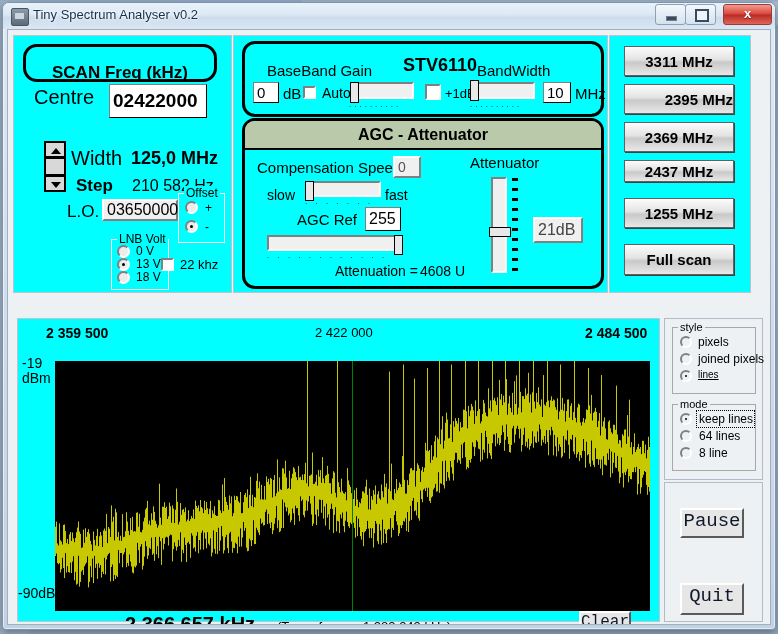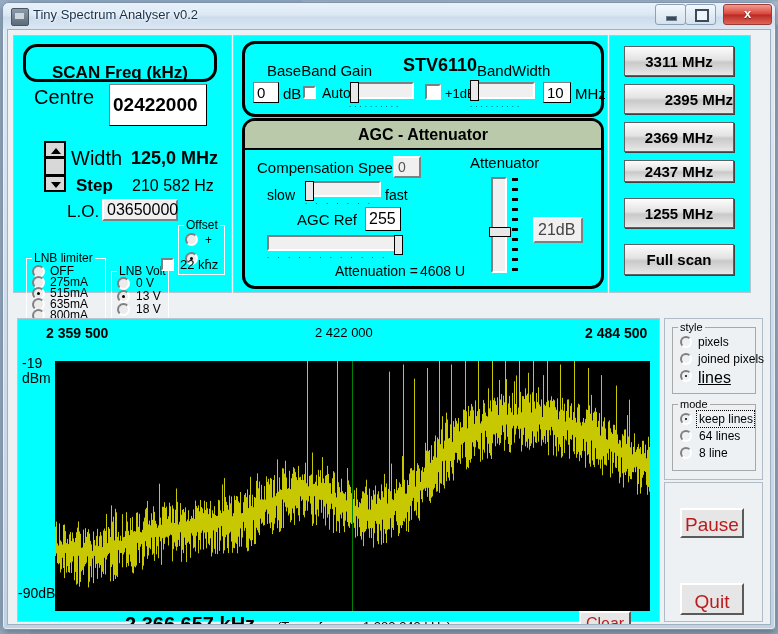--- a/index.html
+++ b/index.html
@@ -44,21 +44,21 @@
   #btn-close span{position:absolute;left:0;right:0;top:1px;text-align:center;
           color:#fff;font-size:13px;font-weight:bold;text-shadow:0 1px 1px #7a1a14;}
 
   
   #client{position:absolute;left:4px;top:26px;width:762px;height:594px;
           background:#eef1f4;border:1px solid #9fb0c1;overflow:hidden;}
 
   .cyan-panel{position:absolute;background:#00ffff;border:1px solid #b8c4d0;}
 
   
-  .frame{position:absolute;border:1px solid #ffffff;margin-top:32px;}
+  .frame{position:absolute;border:1px solid #ffffff;}
   .frame > .cap{position:absolute;top:-8px;left:5px;background:#00ffff;padding:0 2px;
                 font-size:12px;color:#000;}
 
   
   .rpanel{position:absolute;background:#00ffff;border:3px solid #000;border-radius:13px;}
 
   .lbl{position:absolute;color:#000;white-space:nowrap;}
 
   .tbox{position:absolute;background:#fff;border:1px solid #000;
         border-top-color:#808080;border-left-color:#808080;
@@ -82,21 +82,21 @@
   .sticks{position:absolute;font-size:8px;color:#000;letter-spacing:3px;white-space:nowrap;}
 
   
   .gbtn{position:absolute;border:1px solid #606060;box-sizing:border-box;
         background:linear-gradient(180deg,#fcfcfc 0%,#e3e3e3 45%,#c9c9c9 55%,#e8e8e8 100%);
         color:#000;display:flex;align-items:center;justify-content:center;
         font-weight:bold;cursor:default;
         box-shadow:1px 1px 0 #404040;}
   .flatbtn{position:absolute;background:#e6e6e6;
         border:2px solid;border-color:#ffffff #5a5a5a #5a5a5a #ffffff;box-sizing:border-box;
-        display:flex;align-items:flex-end;justify-content:center;color:#b91c1c;cursor:default;}
+        display:flex;align-items:flex-start;justify-content:center;color:#0f172a;cursor:default;font-family:Liberation Mono, monospace;}
 
   
   #spec-panel{position:absolute;left:9px;top:288px;width:641px;height:302px;
               background:#00ffff;border:1px solid #b9c5d1;}
   #canvas-wrap{position:absolute;left:37px;top:42px;width:595px;height:250px;background:#000;}
   #specsvg{display:block;}
   .vline{stroke:#c8c800;stroke-width:1;}
   .vline.green{stroke:#008000;}
 
   #side-panel{position:absolute;left:656px;top:288px;width:97px;height:160px;
@@ -138,21 +138,21 @@
 
   <div id="client">
 
     <div class="cyan-panel" style="left:5px;top:5px;width:217px;height:256px;">
 
       <div class="rpanel" style="left:9px;top:8px;width:188px;height:32px;border-radius:14px;display:flex;align-items:center;justify-content:center;">
         <span style="font-size:17px;font-weight:bold;margin-top:20px;">SCAN Freq (kHz)</span>
       </div>
 
       <div class="lbl" style="left:20px;top:50px;font-size:20px;">Centre</div>
-      <div class="tbox" style="left:95px;top:48px;width:98px;height:42px;font-size:19px;font-weight:bold;">
+      <div class="tbox" style="left:95px;top:48px;width:98px;height:34px;font-size:19px;font-weight:bold;">
         <span>02422000</span>
       </div>
 
       <div style="position:absolute;left:30px;top:105px;width:22px;height:51px;">
         <div style="position:absolute;left:0;top:0;width:22px;height:17px;background:#d8d8d8;border:2px solid #000;box-sizing:border-box;">
           <div style="position:absolute;left:5px;top:5px;width:0;height:0;border-left:5px solid transparent;border-right:5px solid transparent;border-bottom:6px solid #000;"></div>
         </div>
         <div style="position:absolute;left:0;top:16px;width:22px;height:19px;background:#d8d8d8;border:2px solid #000;box-sizing:border-box;"></div>
         <div style="position:absolute;left:0;top:34px;width:22px;height:17px;background:#d8d8d8;border:2px solid #000;box-sizing:border-box;">
           <div style="position:absolute;left:5px;top:5px;width:0;height:0;border-left:5px solid transparent;border-right:5px solid transparent;border-top:6px solid #000;"></div>
@@ -171,33 +171,20 @@
       </div>
 
       <div class="frame" style="left:164px;top:157px;width:45px;height:48px;">
         <span class="cap">Offset</span>
         <div class="radio" style="left:6px;top:7px;"></div>
         <span class="lbl" style="left:26px;top:7px;font-size:12px;">+</span>
         <div class="radio on" style="left:6px;top:26px;"></div>
         <span class="lbl" style="left:26px;top:26px;font-size:12px;">-</span>
       </div>
 
-      <div class="frame" style="left:12px;top:190px;width:78px;height:62px;">
-        <span class="cap">LNB limiter</span>
-        <div class="radio" style="left:5px;top:6px;"></div>
-        <span class="lbl" style="left:23px;top:5px;font-size:12px;">OFF</span>
-        <div class="radio" style="left:5px;top:17px;"></div>
-        <span class="lbl" style="left:23px;top:16px;font-size:12px;">275mA</span>
-        <div class="radio on" style="left:5px;top:28px;"></div>
-        <span class="lbl" style="left:23px;top:27px;font-size:12px;">515mA</span>
-        <div class="radio" style="left:5px;top:39px;"></div>
-        <span class="lbl" style="left:23px;top:38px;font-size:12px;">635mA</span>
-        <div class="radio" style="left:5px;top:50px;"></div>
-        <span class="lbl" style="left:23px;top:49px;font-size:12px;">800mA</span>
-      </div>
 
       <div class="frame" style="left:97px;top:203px;width:56px;height:49px;">
         <span class="cap">LNB Volt</span>
         <div class="radio" style="left:5px;top:5px;"></div>
         <span class="lbl" style="left:24px;top:4px;font-size:12px;">0 V</span>
         <div class="radio on" style="left:5px;top:18px;"></div>
         <span class="lbl" style="left:24px;top:17px;font-size:12px;">13 V</span>
         <div class="radio" style="left:5px;top:31px;"></div>
         <span class="lbl" style="left:24px;top:30px;font-size:12px;">18 V</span>
       </div>
@@ -947,21 +934,21 @@
     </div>
 
     <div id="side-panel">
       <div class="gframe" style="left:7px;top:8px;width:82px;height:65px;">
         <span class="cap">style</span>
         <div class="gradio" style="left:7px;top:8px;"></div>
         <span class="lbl" style="left:25px;top:7px;font-size:12px;">pixels</span>
         <div class="gradio" style="left:7px;top:25px;"></div>
         <span class="lbl" style="left:25px;top:24px;font-size:12px;">joined pixels</span>
         <div class="gradio on" style="left:7px;top:42px;"></div>
-        <span class="lbl" style="left:25px;top:41px;font-size:16px;text-decoration:underline;">lines</span>
+        <span class="lbl" style="left:25px;top:41px;font-size:10px;text-decoration:underline;">lines</span>
       </div>
 
       <div class="gframe" style="left:7px;top:85px;width:82px;height:65px;">
         <span class="cap">mode</span>
         <div class="gradio on" style="left:7px;top:8px;"></div>
         <div class="focusbox" style="left:23px;top:5px;width:57px;height:16px;"></div>
         <span class="lbl" style="left:26px;top:7px;font-size:12px;">keep lines</span>
         <div class="gradio" style="left:7px;top:25px;"></div>
         <span class="lbl" style="left:26px;top:24px;font-size:12px;">64 lines</span>
         <div class="gradio" style="left:7px;top:42px;"></div>

